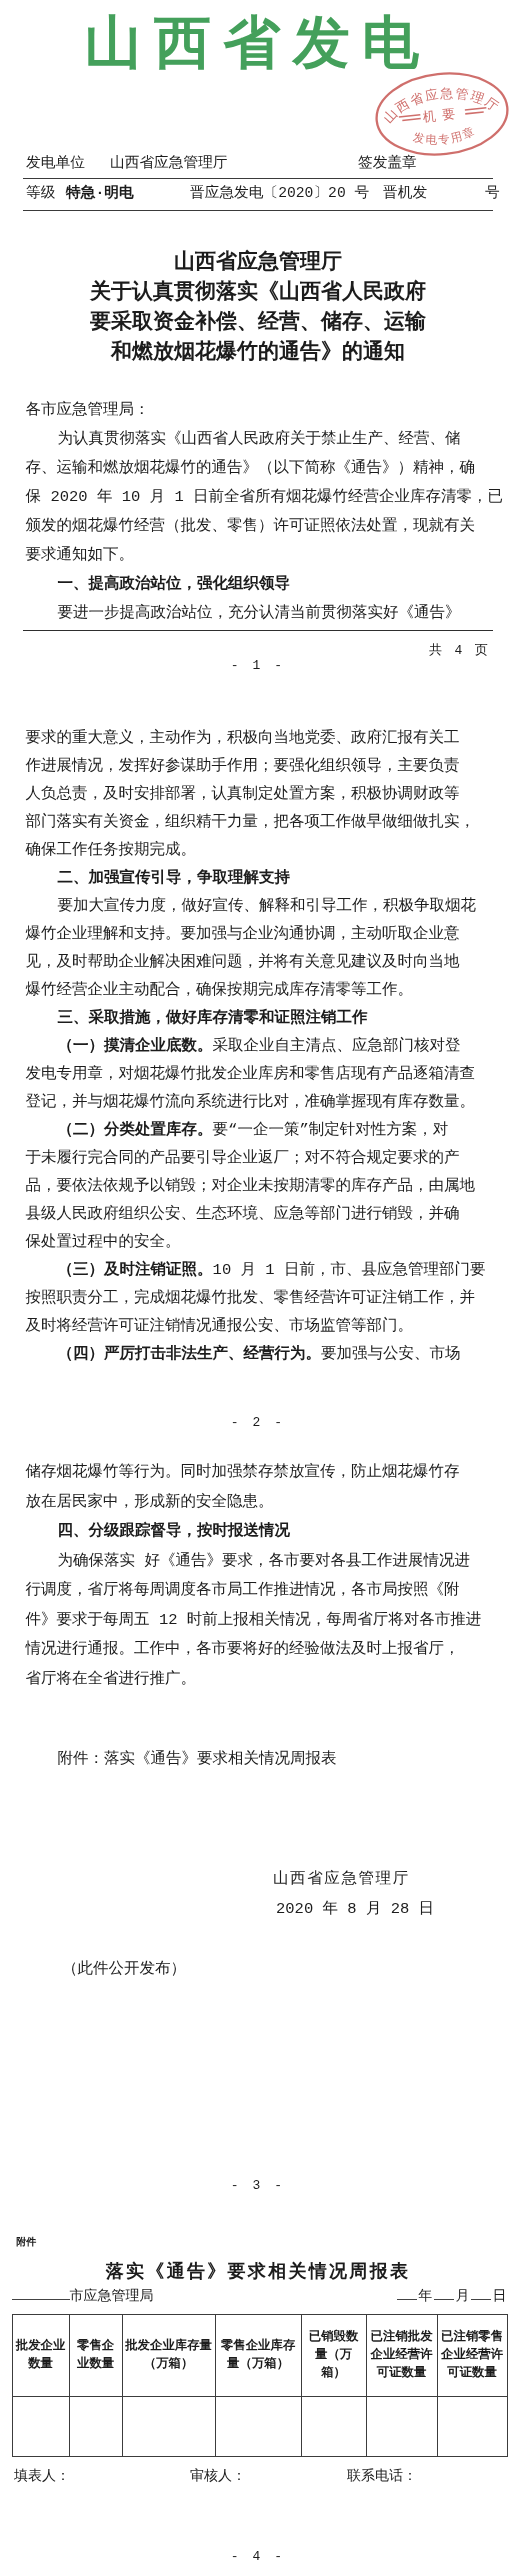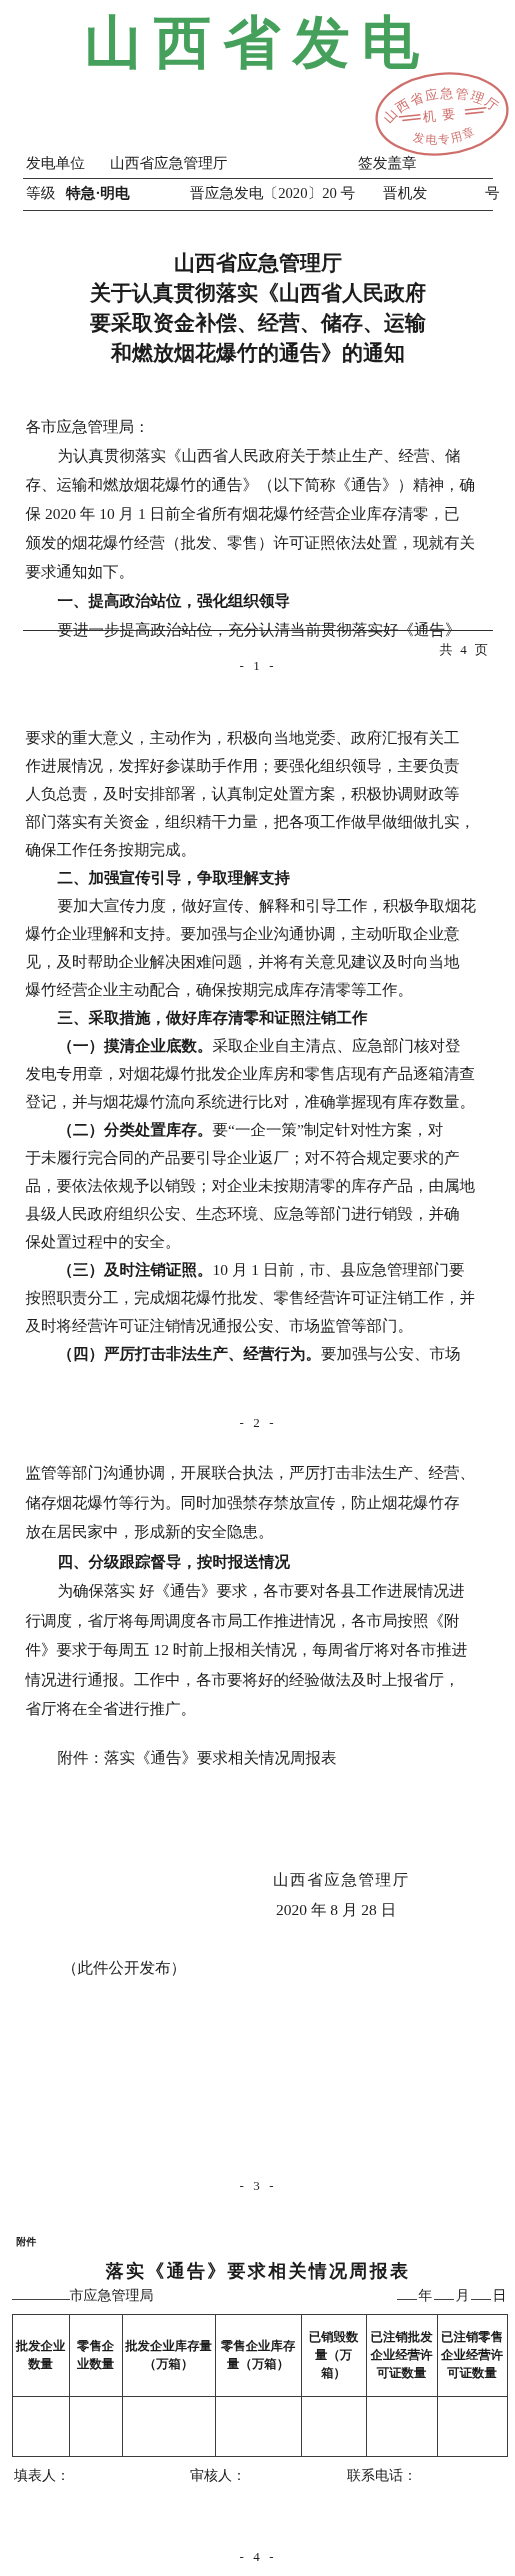--- a/index.html
+++ b/index.html
@@ -1,17 +1,17 @@
 <!DOCTYPE html>
 <html style="font-size:12.4px"><head>
 <meta charset="utf-8">
 <style>
   html,body{margin:0;padding:0;background:#ffffff;}
   .sheet{position:relative;width:516px;height:2576px;background:#ffffff;overflow:hidden;
-         font-family:Liberation Serif, serif;color:#1c1c1c;}
+         font-family:Liberation Mono, monospace;color:#1c1c1c;}
   .abs{position:absolute;}
   
   .masthead{top:4.7px;left:0;right:0;text-align:center;font-size:57px;font-weight:700;
             letter-spacing:12.4px;color:#44a05b;}
   
   .stamp{top:70px;left:372px;width:140px;height:88px;}
   
   .form{top:152px;left:23px;width:470px;}
   .form-row{position:relative;border-bottom:1.6px solid #3a3a3a;font-size:14.7px;}
   .form-row.r1{height:26px;line-height:23px;}
@@ -21,21 +21,21 @@
   .doc-title{top:248px;left:0;right:0;text-align:center;font-weight:700;font-size:21px;}
   .doc-title div{height:30px;line-height:30px;}
   
   .bodyblock{left:25.6px;width:467px;}
   .bl{white-space:nowrap;font-size:15.5px;}
   .pg1 .bl{height:29px;line-height:29px;}
   .pg2 .bl{height:28px;line-height:28px;}
   .pg3 .bl{height:29.5px;line-height:29.5px;}
   .ind{padding-left:32px;}
   .b{font-weight:700;}
-  .pg1{top:412px;}
+  .pg1{top:396px;}
   .pg2{top:724px;}
   .pg3{top:1458px;}
   .sep{top:630px;left:23px;width:470px;border-top:1.6px solid #2e2e2e;height:0;}
   .total-pages{top:641px;right:26px;font-size:13px;letter-spacing:2.3px;}
   .pageno{left:0;right:0;text-align:center;font-size:13px;letter-spacing:3.1px;height:17px;line-height:17px;}
   .pn1{top:657px;} .pn2{top:1414px;} .pn3{top:2177px;} .pn4{top:2548px;}
   .attach-note{top:1748px;left:25.6px;font-size:15.5px;padding-left:32px;white-space:nowrap;}
   .signer{top:1865px;left:273px;font-size:15.5px;letter-spacing:1.6px;height:29.5px;line-height:29.5px;white-space:nowrap;}
   .sig-date{top:1895px;left:276px;font-size:15.5px;height:29.5px;line-height:29.5px;white-space:nowrap;}
   .public-note{top:1958px;left:62px;font-size:15.5px;white-space:nowrap;}
@@ -142,21 +142,20 @@
     <div class="bl">保处置过程中的安全。</div>
     <div class="bl ind"><span class="b">（三）及时注销证照。</span><span>10 月 1 日前，市、县应急管理部门要</span></div>
     <div class="bl">按照职责分工，完成烟花爆竹批发、零售经营许可证注销工作，并</div>
     <div class="bl">及时将经营许可证注销情况通报公安、市场监管等部门。</div>
     <div class="bl ind"><span class="b">（四）严厉打击非法生产、经营行为。</span><span>要加强与公安、市场</span></div>
   </div>
 
   <div class="abs pageno pn2">- 2 -</div>
 
   <div class="abs bodyblock pg3">
-    <div class="bl">监管等部门沟通协调，开展联合执法，严厉打击非法生产、经营、</div>
     <div class="bl">储存烟花爆竹等行为。同时加强禁存禁放宣传，防止烟花爆竹存</div>
     <div class="bl">放在居民家中，形成新的安全隐患。</div>
     <div class="bl b ind">四、分级跟踪督导，按时报送情况</div>
     <div class="bl ind">为确保落实 好《通告》要求，各市要对各县工作进展情况进</div>
     <div class="bl">行调度，省厅将每周调度各市局工作推进情况，各市局按照《附</div>
     <div class="bl">件》要求于每周五 12 时前上报相关情况，每周省厅将对各市推进</div>
     <div class="bl">情况进行通报。工作中，各市要将好的经验做法及时上报省厅，</div>
     <div class="bl">省厅将在全省进行推广。</div>
   </div>
 

